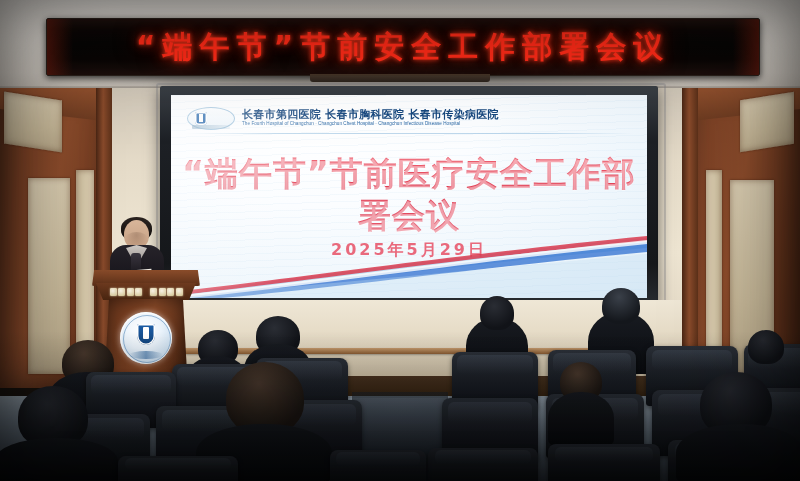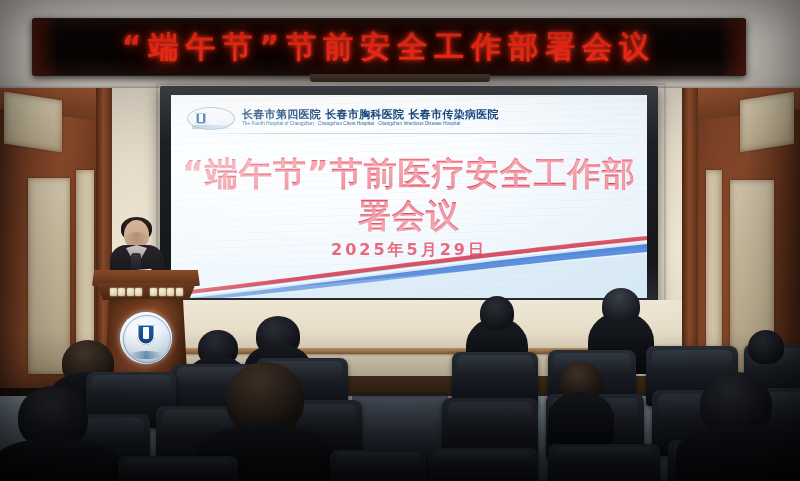--- a/index.html
+++ b/index.html
@@ -29,21 +29,21 @@
     background:radial-gradient(ellipse at 50% 120%,rgba(255,235,210,.55),rgba(255,235,210,0) 70%);
   }
 
   
   .banner-shadow{
     position:absolute;left:44px;top:72px;width:716px;height:16px;
     background:radial-gradient(ellipse at 50% 0%,rgba(0,0,0,.45),rgba(0,0,0,0) 75%);
     filter:blur(3px);
   }
   .banner{
-    position:absolute;left:32px;top:18px;width:712px;height:56px;
+    position:absolute;left:46px;top:18px;width:712px;height:56px;
     background:linear-gradient(180deg,#16120f 0%,#0a0807 18%,#080605 72%,#120e0c 100%);
     border:1px solid #2a211b;
     border-radius:2px;
     box-shadow:0 2px 7px rgba(0,0,0,.75), inset 0 0 26px rgba(90,20,10,.30);
     display:flex;align-items:center;justify-content:center;
     overflow:hidden;
   }
   .banner .edge-l,.banner .edge-r{
     position:absolute;top:0;width:26px;height:100%;
   }

